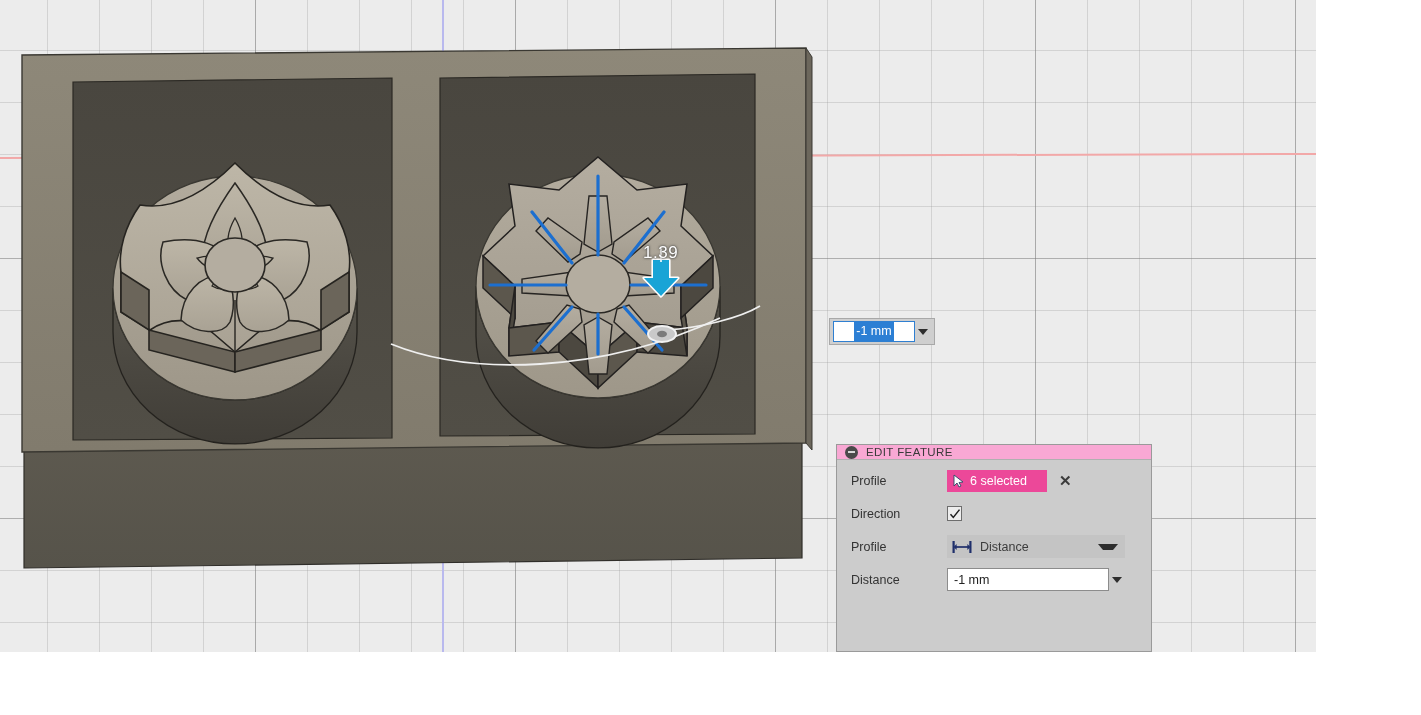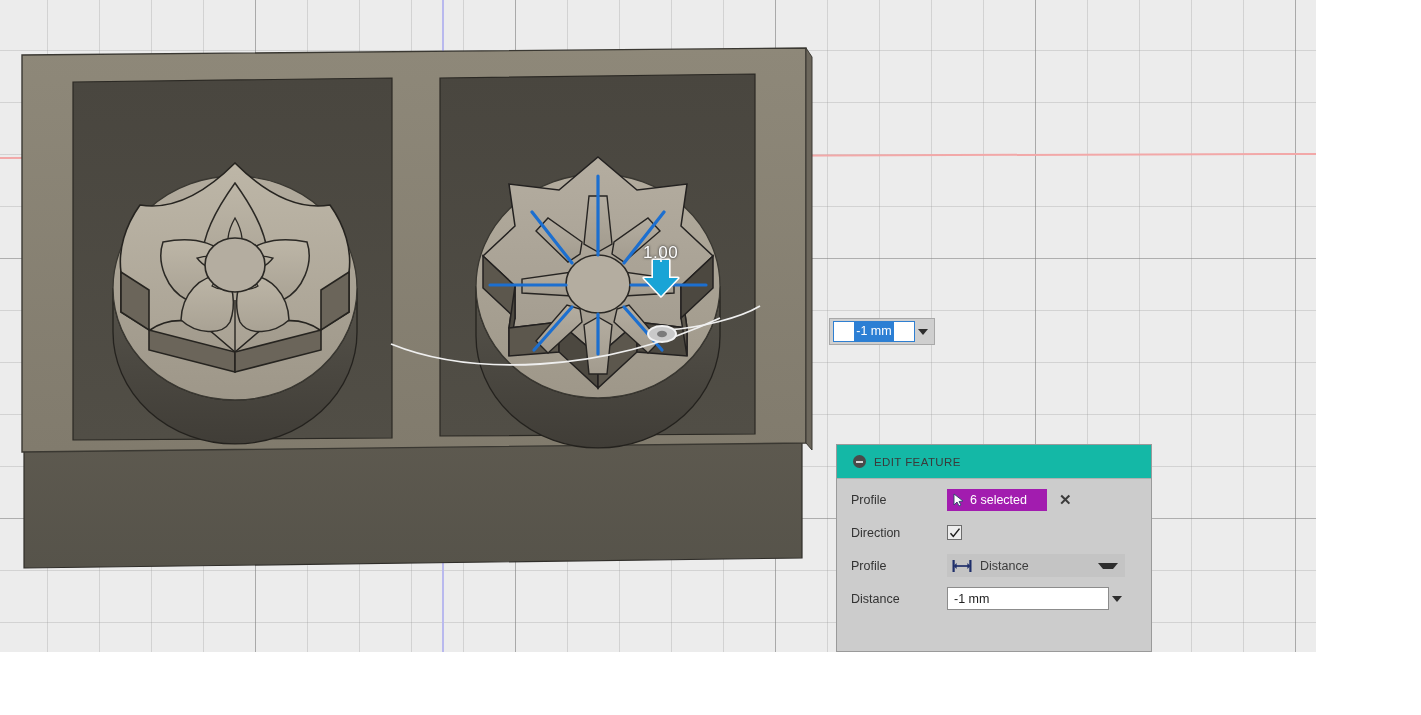--- a/index.html
+++ b/index.html
@@ -117,26 +117,26 @@
     position: absolute;
     left: 836px; top: 444px;
     width: 316px;
     background: #cccccc;
     border: 1px solid #9a9a9a;
     box-sizing: border-box;
     overflow: hidden;
     height: 208px;
   }
   #ef-title {
-    height: 34px;
-    background: #14b8a6;
+    height: 15px;
+    background: #f9a8d4;
     border-bottom: 1px solid #b0b0b0;
     display: flex;
     align-items: center;
-    padding-left: 16px;
+    padding-left: 8px;
     box-sizing: border-box;
   }
   #ef-title .ef-title-text {
     font-size: 11.5px;
     color: #3a3a3a;
     letter-spacing: 0.4px;
     margin-left: 8px;
   }
   .collapse-icon {
     width: 13px; height: 13px;
@@ -161,21 +161,21 @@
   }
   .ef-label {
     width: 96px;
     flex: 0 0 96px;
     font-size: 12.5px;
     color: #333333;
   }
   .ef-field { flex: 1 1 auto; display: flex; align-items: center; }
 
   .sel-chip {
-    background: #a21caf;
+    background: #ec4899;
     color: #ffffff;
     font-size: 12.5px;
     height: 22px;
     min-width: 100px;
     display: flex;
     align-items: center;
     padding: 0 10px 0 6px;
     box-sizing: border-box;
   }
   .sel-chip .chip-label { margin-left: 6px; }
@@ -400,21 +400,21 @@
 
           <g>
             <path d="M653,260 L669,260 L669,278 L678,278 L661,296 L644,278 L653,278 Z" fill="#19a4d6" stroke="#ffffff" stroke-width="3.2" stroke-linejoin="round"></path>
             <path d="M653,260 L669,260 L669,278 L678,278 L661,296 L644,278 L653,278 Z" fill="#19a4d6"></path>
             <line x1="661" y1="248" x2="661" y2="262" stroke="#ffffff" stroke-width="1.6"></line>
           </g>
         </g>
       </svg>
     </div>
 
-    <div class="dim-label" style="left:643px; top:243px;">1.00</div>
+    <div class="dim-label" style="left:643px; top:243px;">1.39</div>
   </div>
 
   <div id="float-input">
     <div class="fi-box">
       <span class="fi-sel">-1 mm</span>
     </div>
     <div class="fi-caret">
       <span style="display:block;width:0;height:0;border-left:5px solid transparent;border-right:5px solid transparent;border-top:6px solid #2e2e2e;"></span>
     </div>
   </div>

